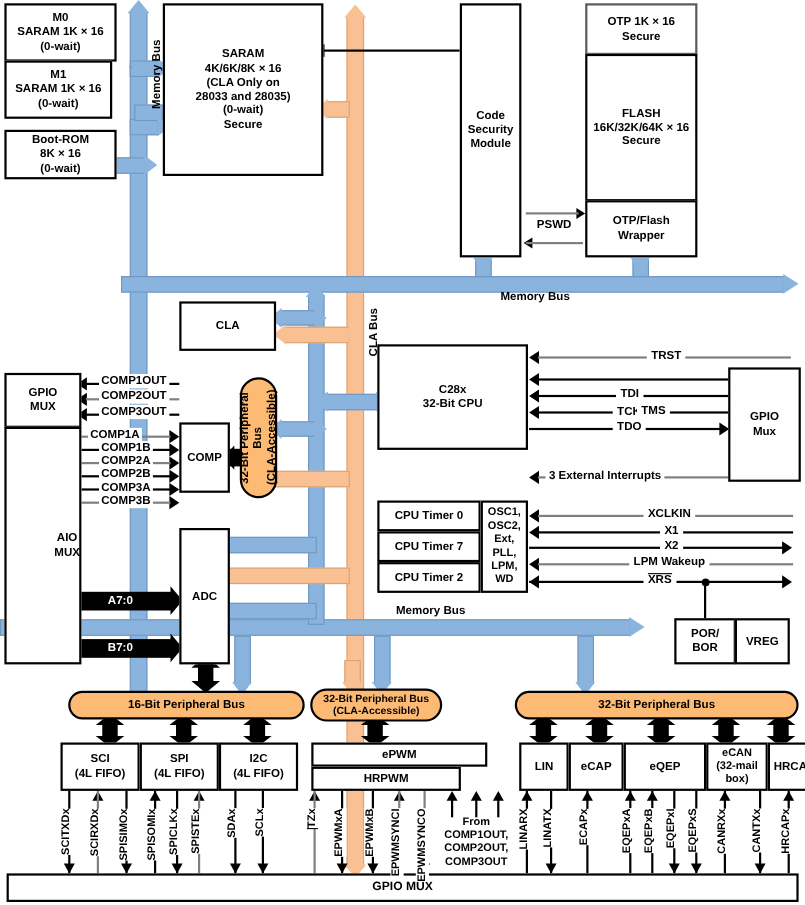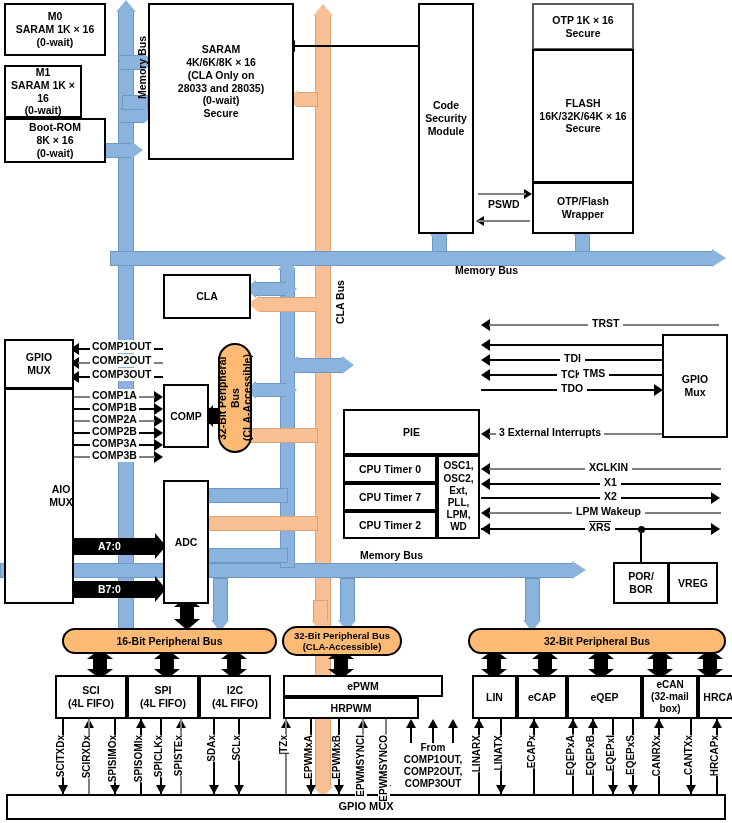--- a/index.html
+++ b/index.html
@@ -166,21 +166,21 @@
 
   <div class="bus blue" style="left:525px; top:578px; width:15px; height:44px;"></div>
   <div class="ah" style="left:523px; top:620px; border-left:9.5px solid transparent; border-right:9.5px solid transparent; border-top:12px solid #8ab4dd;"></div>
 
   <div class="bus orange" style="left:313px; top:600px; width:15px; height:22px;"></div>
   <div class="ah" style="left:311px; top:620px; border-left:9.5px solid transparent; border-right:9.5px solid transparent; border-top:12px solid #f9c193;"></div>
 
   <div class="box" style="left:4px; top:3px; width:102px; height:53px;">M0
 SARAM 1K × 16
 (0-wait)</div>
-  <div class="box" style="left:4px; top:65px; width:78px; height:53px;">M1
+  <div class="box" style="left:4px; top:55px; width:98px; height:53px;">M1
 SARAM 1K × 16
 (0-wait)</div>
   <div class="box" style="left:4px; top:118px; width:102px; height:45px;">Boot-ROM
 8K × 16
 (0-wait)</div>
   <div class="box" style="left:148px; top:3px; width:146px; height:157px;">SARAM
 4K/6K/8K × 16
 (CLA Only on
 28033 and 28035)
 (0-wait)
@@ -204,21 +204,22 @@
   <div class="label" style="left:488px; top:198px;">PSWD</div>
 
   <div class="sig" style="left:294px; top:45px; width:124px; height:2px;"></div>
   <div class="ah" style="left:286px; top:40px; border-top:6px solid transparent; border-bottom:6px solid transparent; border-right:9px solid #000;"></div>
 
   <div class="box" style="left:163px; top:274px; width:88px; height:45px;">CLA</div>
 
   <div class="oval vert" style="left:218px; top:343px; width:34px; height:110px;">32-Bit Peripheral Bus
 (CLA-Accessible)</div>
 
-  <div class="box" style="left:343px; top:409px; width:137px; height:46px;">PIE</div>
+  <div class="box" style="left:343px; top:313px; width:137px; height:96px;">C28x
+32-Bit CPU</div>
   <div class="box" style="left:343px; top:455px; width:94px; height:28px;">CPU Timer 0</div>
   <div class="box" style="left:343px; top:483px; width:94px; height:28px;">CPU Timer 7</div>
   <div class="box" style="left:343px; top:511px; width:94px; height:28px;">CPU Timer 2</div>
   <div class="box" style="left:437px; top:455px; width:43px; height:84px; font-size:10px;">OSC1,
 OSC2,
 Ext,
 PLL,
 LPM,
 WD</div>
 
@@ -290,21 +291,21 @@
   <div class="sig gray" style="left:78px; top:362px; width:85px; height:2px;"></div>
   <div class="ah" style="left:70px; top:357px; border-top:6px solid transparent; border-bottom:6px solid transparent; border-right:9px solid #000;"></div>
   <div class="label" style="left:90px; top:354px; background:#fff; padding:0 2px;">COMP2OUT</div>
 
   <div class="sig" style="left:78px; top:376px; width:85px; height:2px;"></div>
   <div class="ah" style="left:70px; top:371px; border-top:6px solid transparent; border-bottom:6px solid transparent; border-right:9px solid #000;"></div>
   <div class="label" style="left:90px; top:368px; background:#fff; padding:0 2px;">COMP3OUT</div>
 
   <div class="sig gray" style="left:74px; top:396px; width:81px; height:2px;"></div>
   <div class="ah" style="left:154px; top:391px; border-top:6px solid transparent; border-bottom:6px solid transparent; border-left:9px solid #000;"></div>
-  <div class="label" style="left:90px; top:389px; background:#fff; padding:0 2px;">COMP1A</div>
+  <div class="label" style="left:80px; top:389px; background:#fff; padding:0 2px;">COMP1A</div>
 
   <div class="sig" style="left:74px; top:408px; width:81px; height:2px;"></div>
   <div class="ah" style="left:154px; top:403px; border-top:6px solid transparent; border-bottom:6px solid transparent; border-left:9px solid #000;"></div>
   <div class="label" style="left:90px; top:401px; background:#fff; padding:0 2px;">COMP1B</div>
 
   <div class="sig gray" style="left:74px; top:420px; width:81px; height:2px;"></div>
   <div class="ah" style="left:154px; top:415px; border-top:6px solid transparent; border-bottom:6px solid transparent; border-left:9px solid #000;"></div>
   <div class="label" style="left:90px; top:413px; background:#fff; padding:0 2px;">COMP2A</div>
 
   <div class="sig" style="left:74px; top:432px; width:81px; height:2px;"></div>

